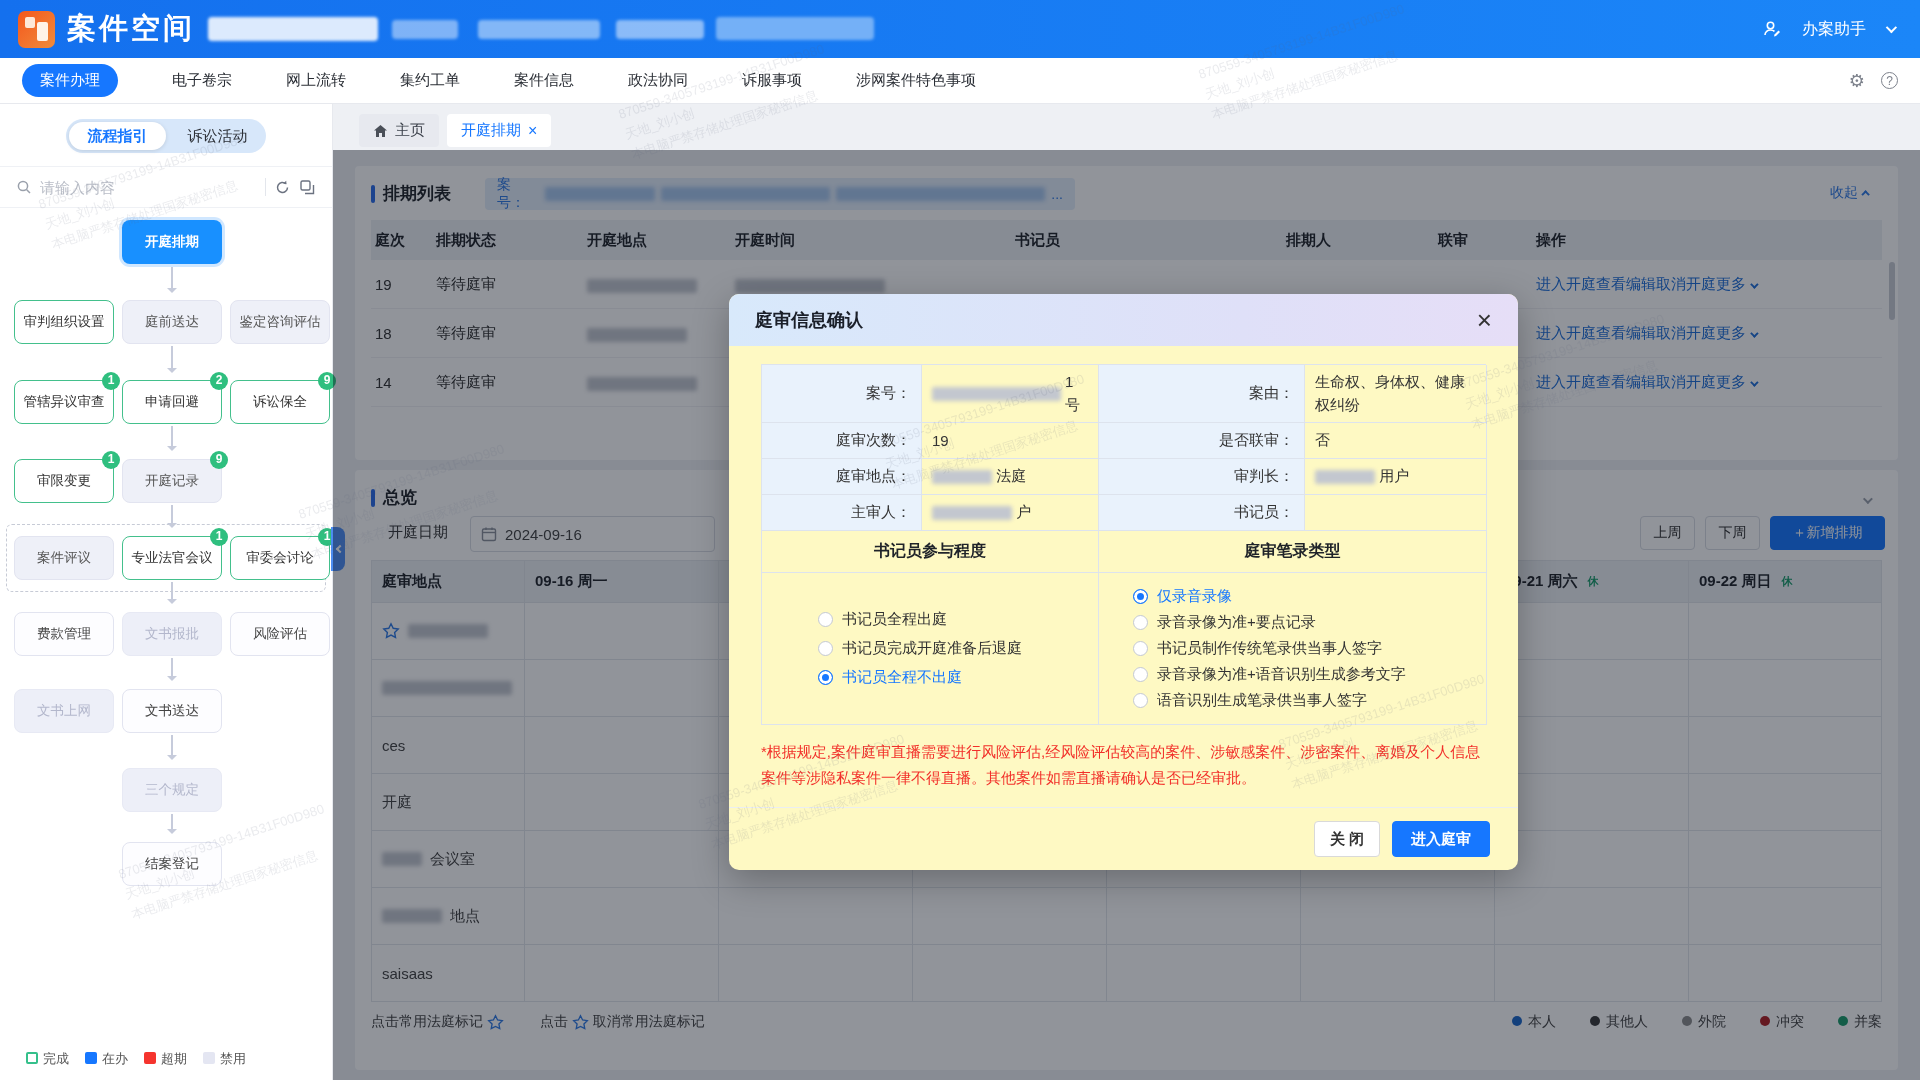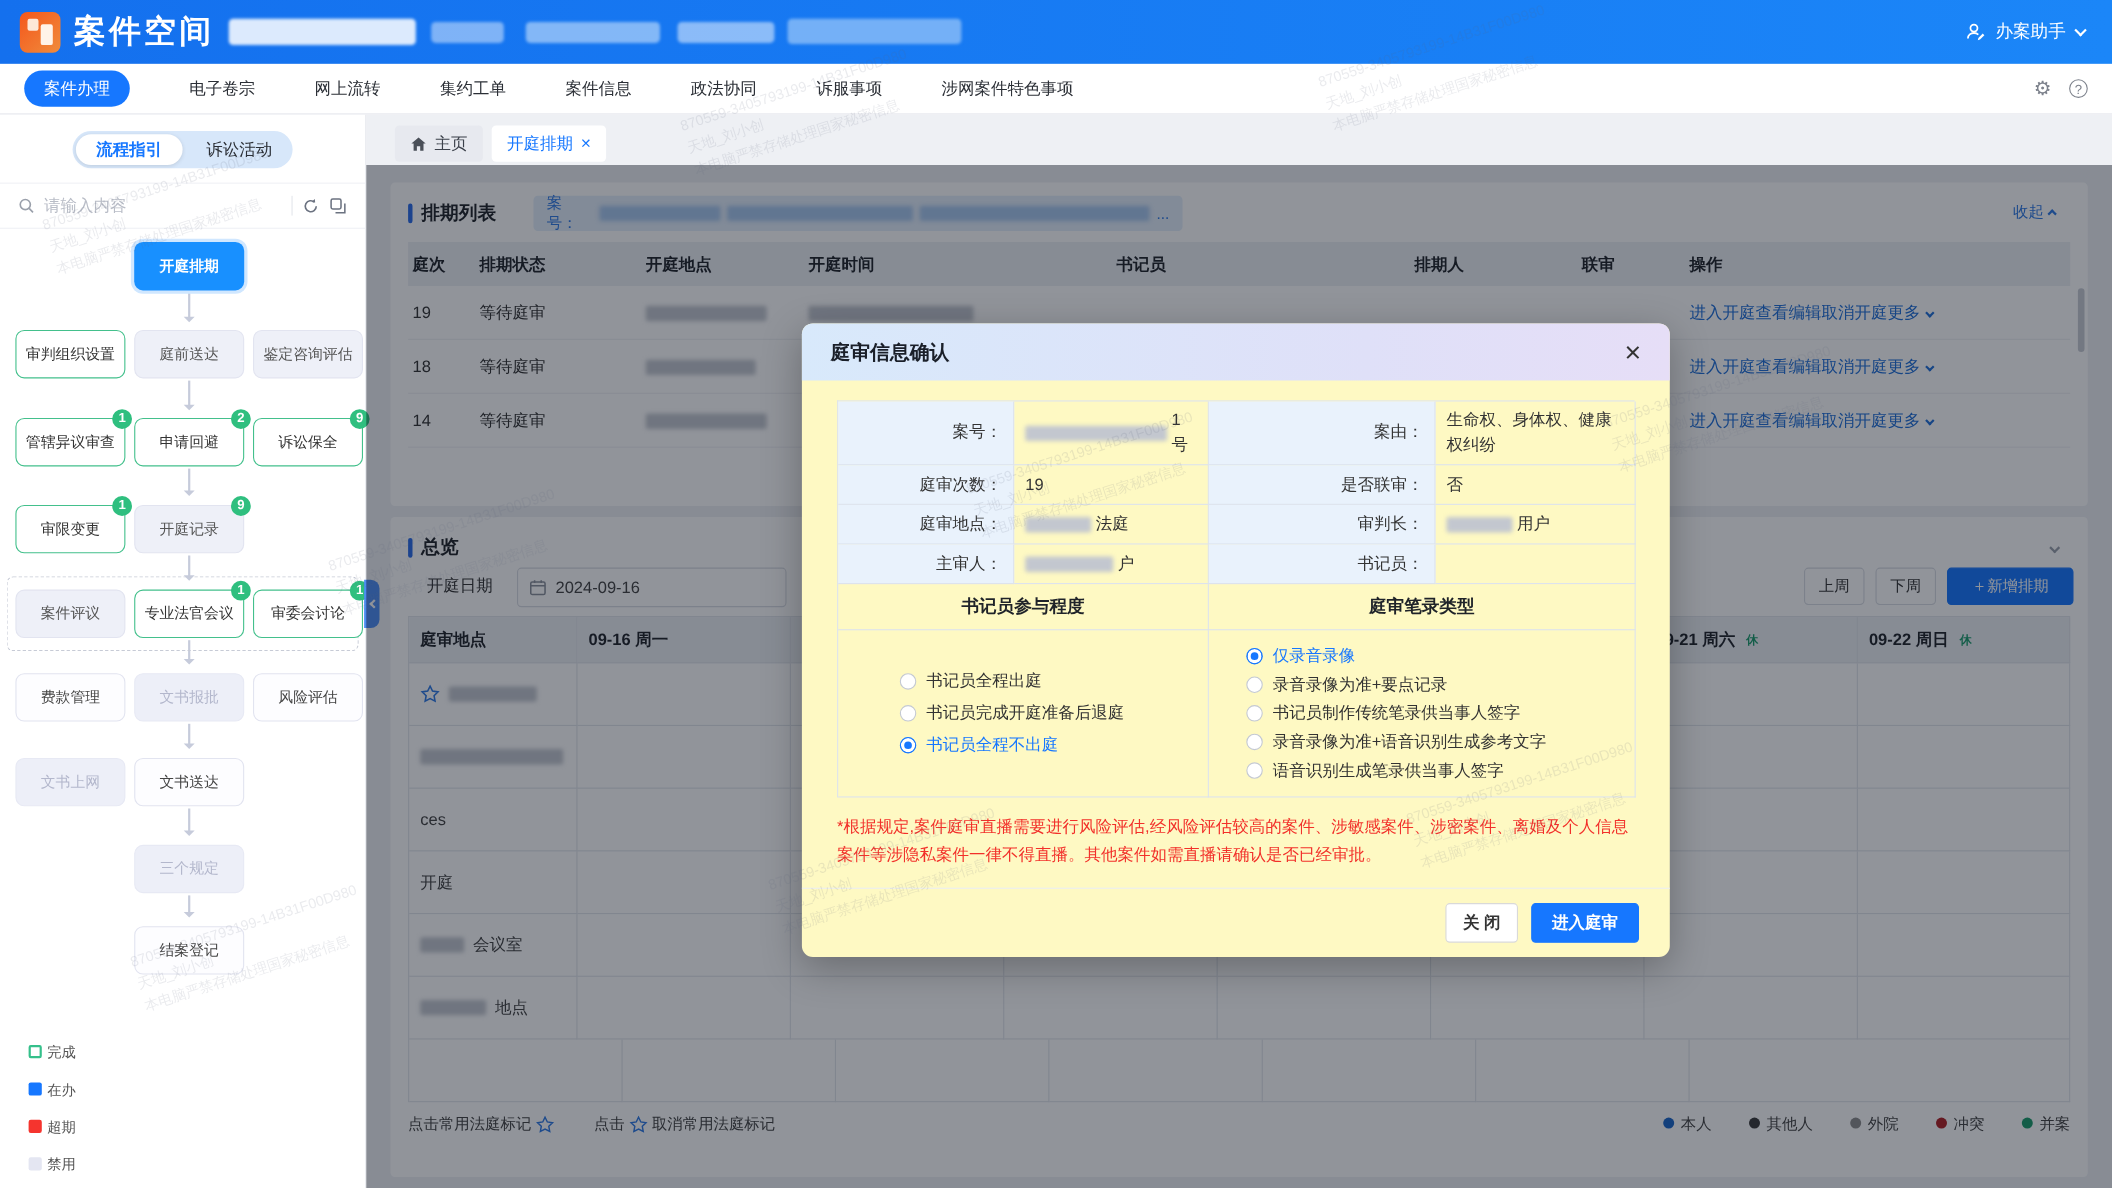--- a/index.html
+++ b/index.html
@@ -13,21 +13,21 @@
     background:linear-gradient(135deg,#f4571c,#f08c3c); position:relative; overflow:hidden; }
   .logo::before { content:""; position:absolute; left:7px; top:6px; width:10px; height:11px; background:#fde8d8; border-radius:2px; }
   .logo::after { content:""; position:absolute; left:19px; top:11px; width:11px; height:19px; background:#fff3e8; border-radius:2px; }
   .app-title { color:#fff; font-size:29px; font-weight:bold; letter-spacing:3px; margin-left:12px; }
   .frost { position:absolute; border-radius:4px; filter:blur(1.5px); }
   .f1 { left:208px; top:17px; width:170px; height:24px; background:rgba(255,255,255,.85); }
   .f2 { left:392px; top:20px; width:66px; height:19px; background:rgba(255,255,255,.45); }
   .f3 { left:478px; top:20px; width:122px; height:19px; background:rgba(150,195,248,.85); }
   .f4 { left:616px; top:20px; width:88px; height:19px; background:rgba(255,255,255,.5); }
   .f5 { left:716px; top:17px; width:158px; height:23px; background:rgba(140,190,248,.8); }
-  .top-right { margin-left:auto; margin-right:26px; display:flex; align-items:center; gap:8px; color:#fff; font-size:16px; cursor:pointer; }
+  .top-right { margin-left:auto; margin-right:26px; display:flex; align-items:center; gap:20px; color:#fff; font-size:16px; cursor:pointer; }
   .chev { display:inline-block; width:8px; height:8px; border-right:2px solid currentColor; border-bottom:2px solid currentColor; transform:rotate(45deg) translateY(-2px); }
   .chev.up { transform:rotate(-135deg) translateY(-2px); }
 
   
   .navbar { position:absolute; left:0; top:58px; right:0; height:46px; background:#fff;
     border-bottom:1px solid #e7e9ee; display:flex; align-items:center; padding-left:22px; gap:54px; z-index:29; }
   .nav-item { font-size:15px; color:#2b2f36; cursor:pointer; white-space:nowrap; }
   .nav-item.active { background:#1677ff; color:#fff; border-radius:17px; padding:7px 18px; }
   .nav-icons { margin-left:auto; margin-right:22px; display:flex; gap:16px; align-items:center; color:#7d828c; }
   .gear { font-size:18px; }
@@ -55,21 +55,21 @@
   .n5{left:14px;top:170px} .n6{left:122px;top:170px} .n7{left:230px;top:170px}
   .n8{left:14px;top:249px} .n9{left:122px;top:249px}
   .n10{left:14px;top:326px} .n11{left:122px;top:326px} .n12{left:230px;top:326px}
   .n13{left:14px;top:402px} .n14{left:122px;top:402px} .n15{left:230px;top:402px}
   .n16{left:14px;top:479px} .n17{left:122px;top:479px} .n18{left:122px;top:558px} .n19{left:122px;top:632px}
   .fl-arrow { position:absolute; left:171px; width:2px; background:#c6cbdb; }
   .fl-arrow::after { content:""; position:absolute; bottom:-8px; left:-4px; border:5px solid transparent; border-top-color:#c6cbdb; }
   .a1{top:56px;height:24px} .a2{top:136px;height:24px} .a3{top:216px;height:22px} .a4{top:295px;height:20px}
   .a5{top:372px;height:19px} .a6{top:448px;height:20px} .a7{top:525px;height:22px} .a8{top:604px;height:17px}
   .dashed-box { position:absolute; left:6px; top:314px; width:320px; height:68px; border:1px dashed #c7cbd6; border-radius:6px; }
-  .side-legend { position:absolute; left:26px; bottom:12px; display:flex; gap:16px; align-items:center; font-size:13px; color:#555;flex-direction:column; }
+  .side-legend { position:absolute; left:26px; bottom:12px; display:flex; gap:16px; align-items:center; font-size:13px; color:#555; }
   .sq { width:12px; height:12px; border-radius:2px; display:inline-block; margin-right:5px; vertical-align:-1px; }
   .sq.done { background:#fff; border:2px solid #35c08b; }
   .sq.work { background:#1677ff; } .sq.over { background:#f5342e; } .sq.forbid { background:#e4e6f2; }
   .side-handle { position:absolute; left:331px; top:527px; width:14px; height:44px; background:#4d8df2; border-radius:0 8px 8px 0; z-index:11; display:flex; align-items:center; justify-content:center; cursor:pointer; }
   .side-handle .chev { width:6px; height:6px; border-color:#fff; transform:rotate(135deg); margin-left:3px; }
 
   
   .content { position:absolute; left:333px; top:104px; right:0; bottom:0; background:#eef0f4;border-radius:30px; }
   .tabrow { position:absolute; left:0; top:10px; display:flex; gap:8px; padding-left:26px; }
   .tab { height:33px; border-radius:4px; display:flex; align-items:center; padding:0 14px; font-size:15px; cursor:pointer; gap:7px; }
@@ -490,20 +490,23 @@
           </div>
         <div class="cal-cell ccd"></div>
           <div class="cal-cell ccd"></div>
           <div class="cal-cell ccd"></div>
           <div class="cal-cell ccd"></div>
           <div class="cal-cell ccd"></div>
           <div class="cal-cell ccd"></div>
           <div class="cal-cell ccd"></div>
       </div>
       <div class="cal-row">
+        <div class="cal-cell cc0">
+            <span>saisaas</span>
+          </div>
         <div class="cal-cell ccd"></div>
           <div class="cal-cell ccd"></div>
           <div class="cal-cell ccd"></div>
           <div class="cal-cell ccd"></div>
           <div class="cal-cell ccd"></div>
           <div class="cal-cell ccd"></div>
           <div class="cal-cell ccd"></div>
       </div>
     </div>
 

